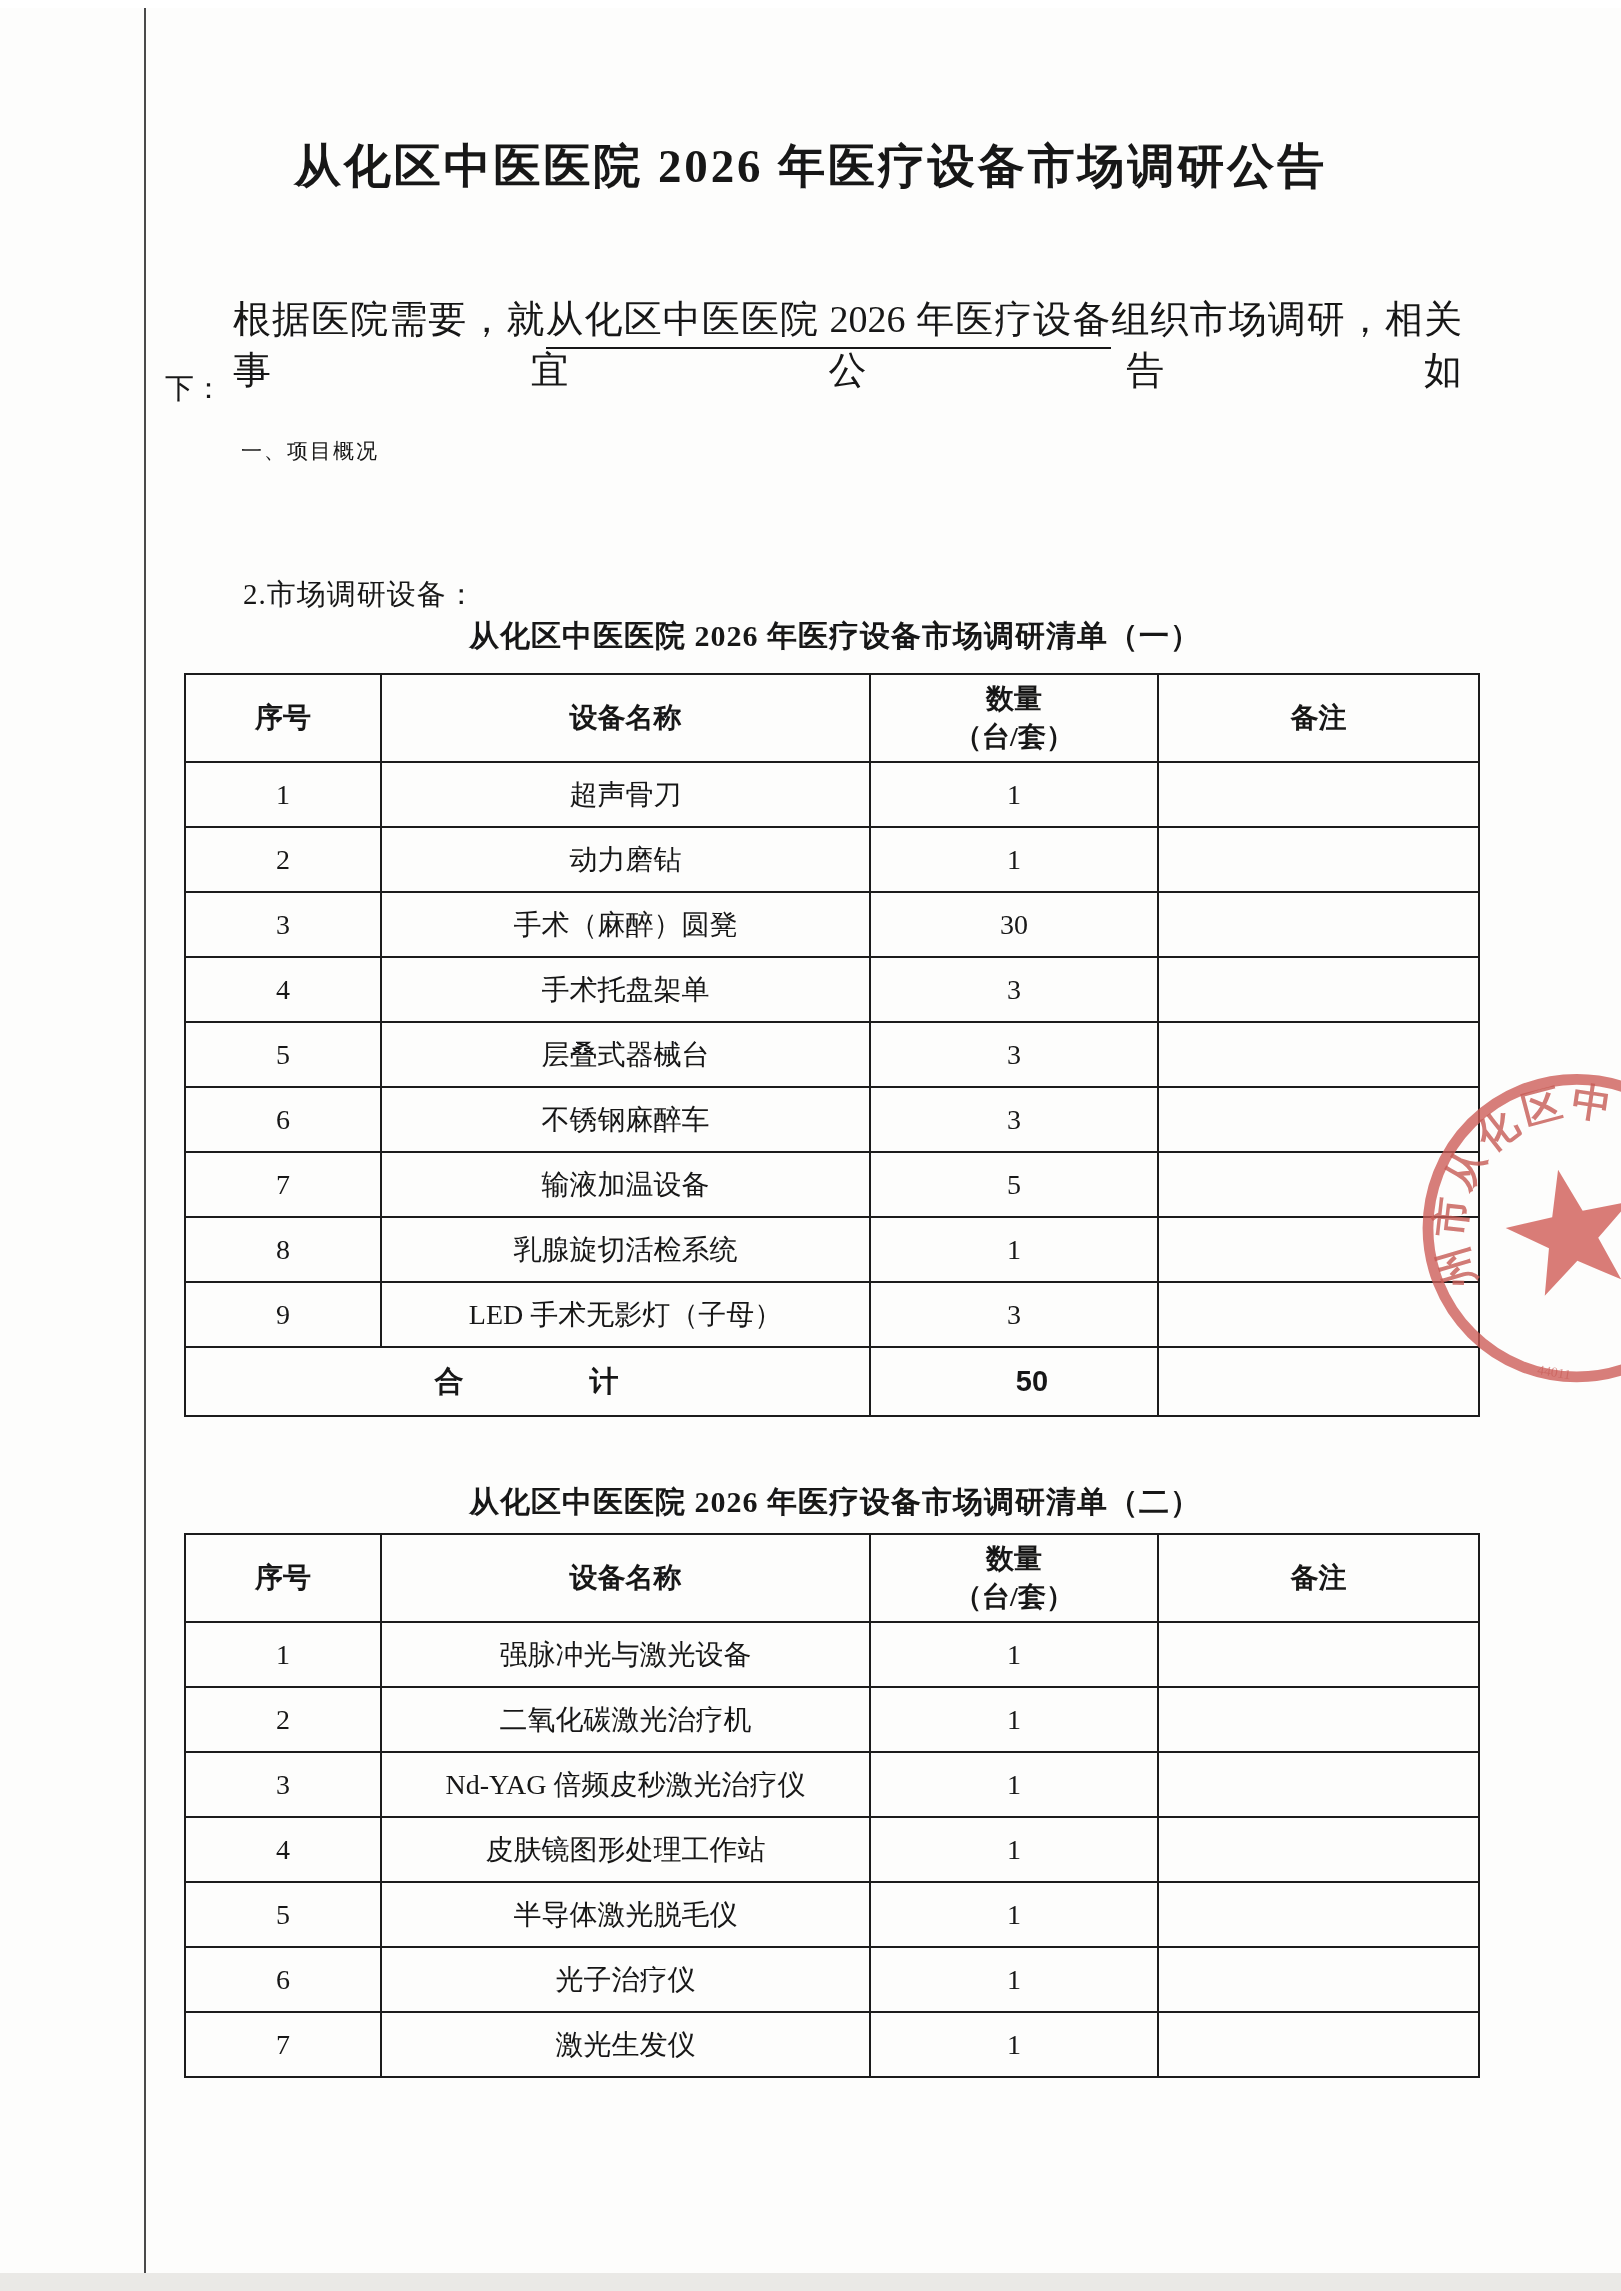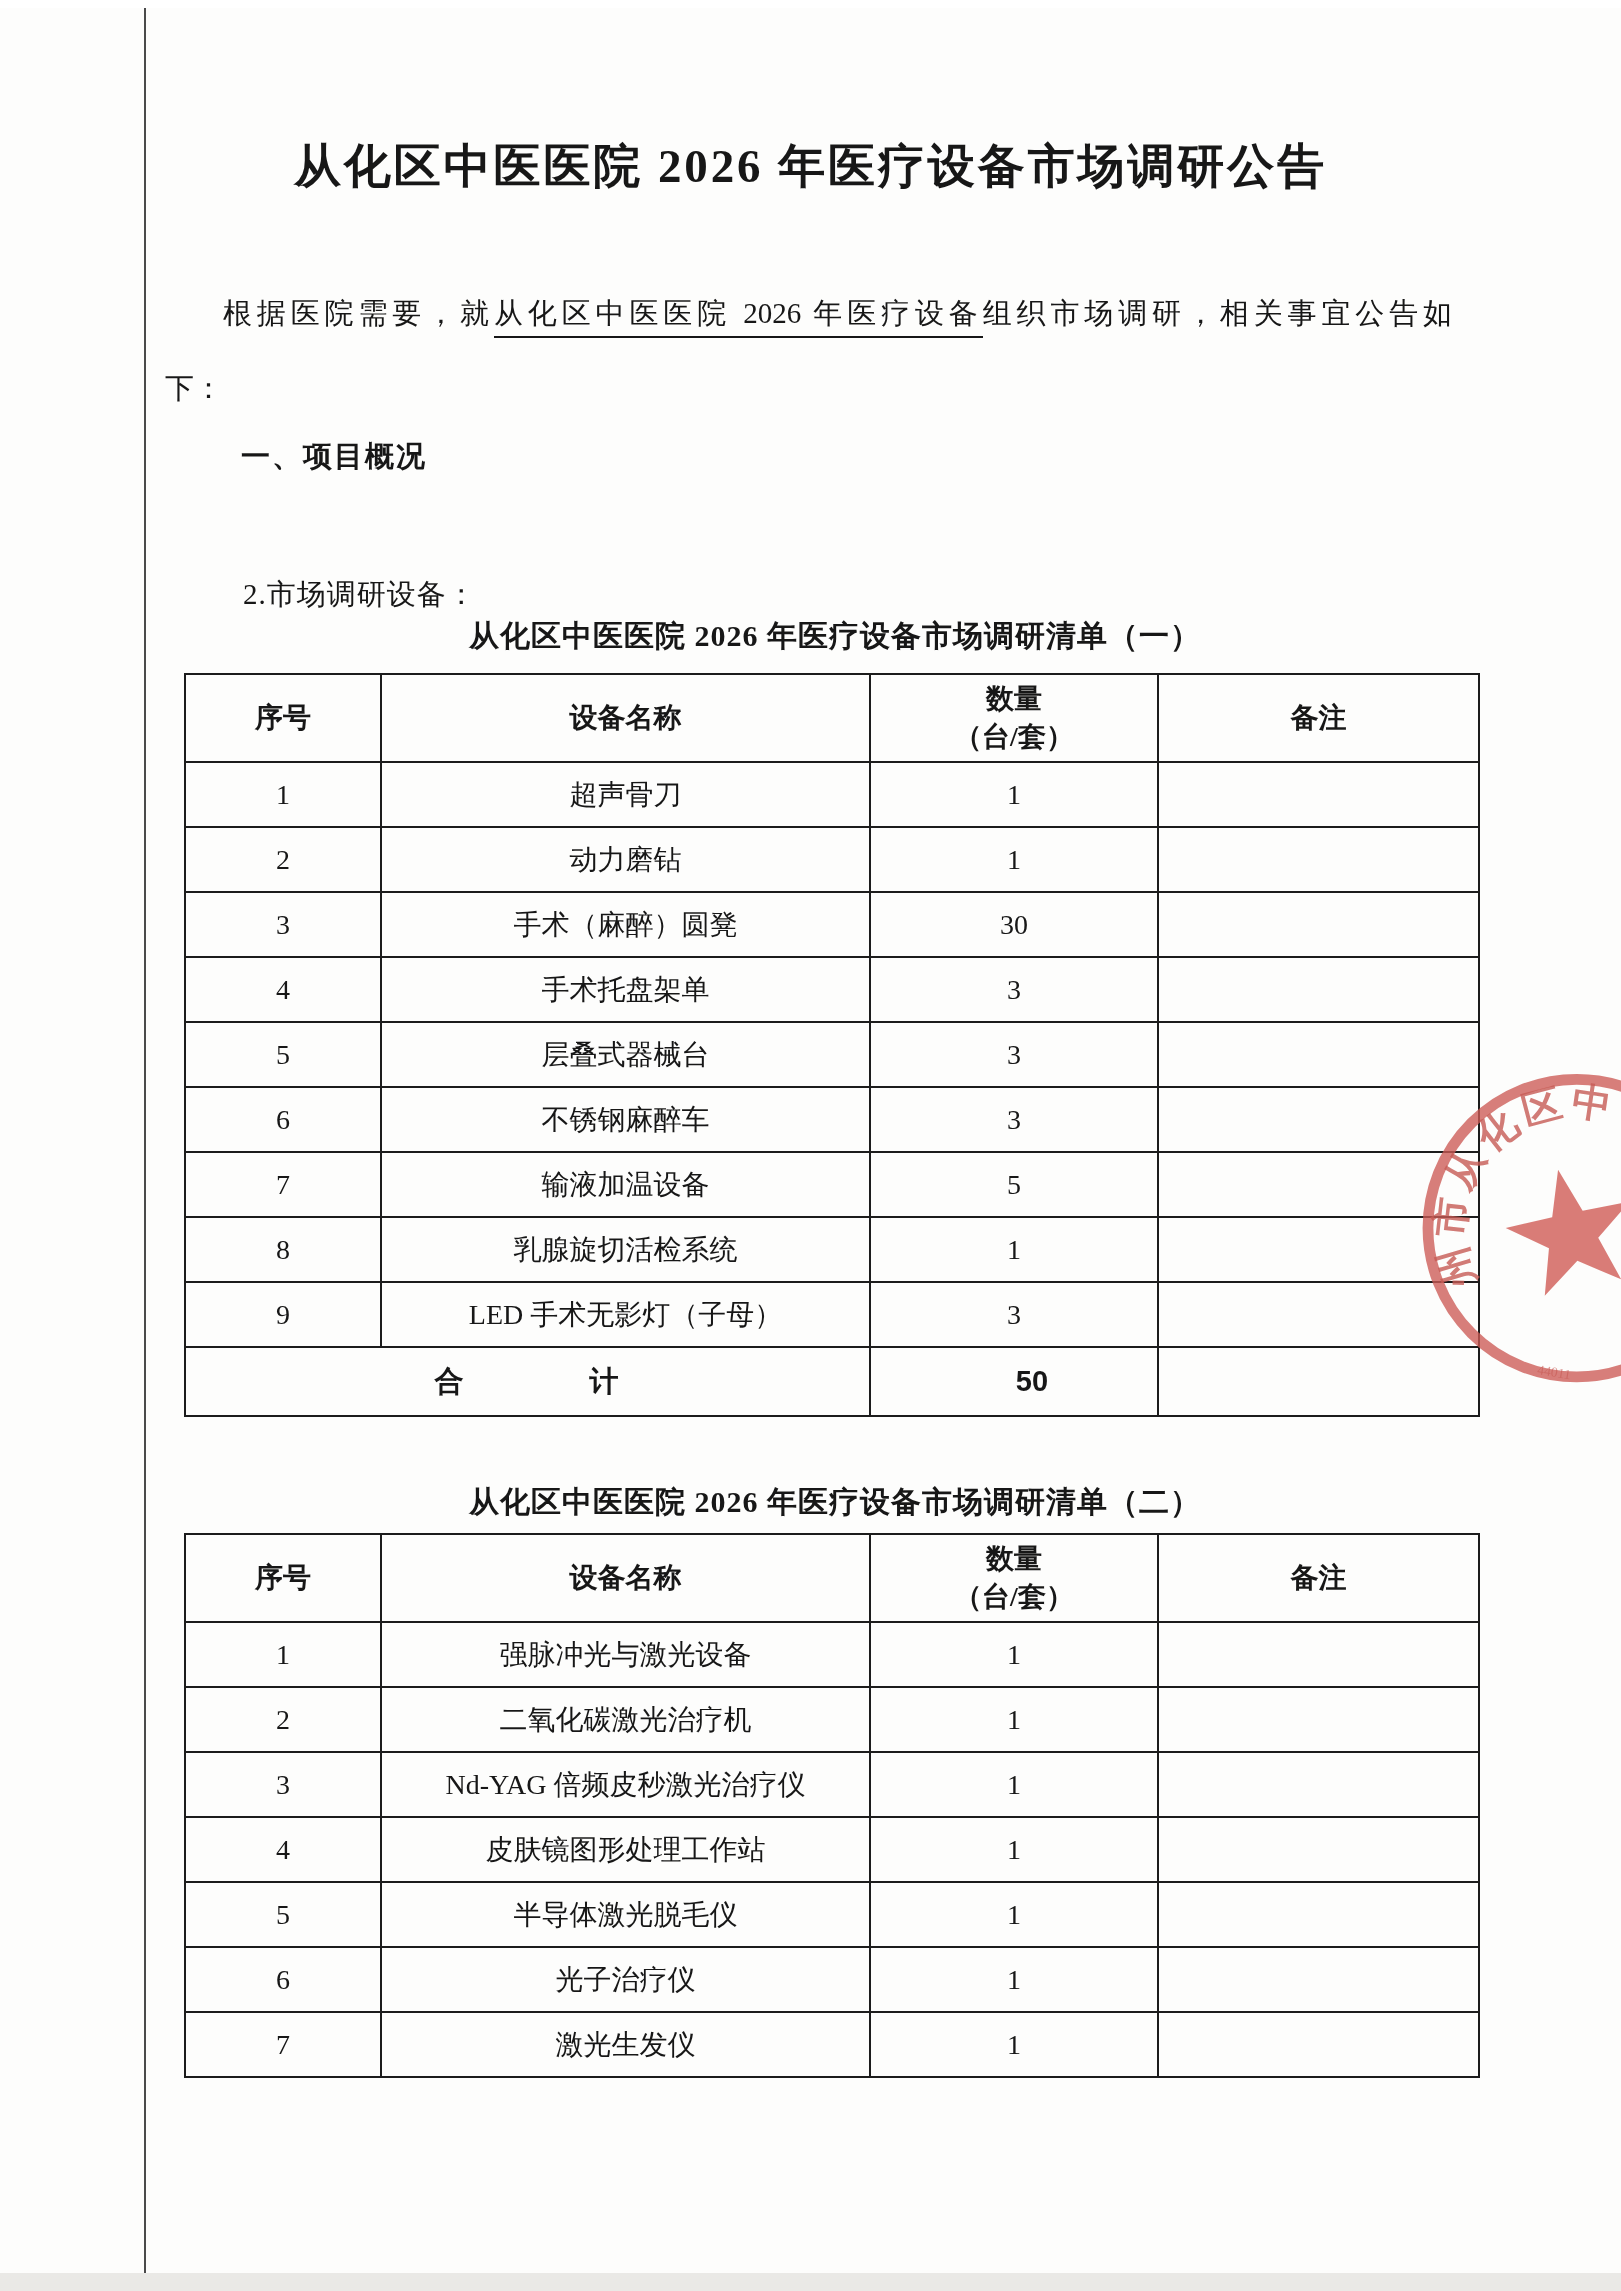--- a/index.html
+++ b/index.html
@@ -11,26 +11,26 @@
     margin-top:8px;
   }
   .scan-line { position:absolute; left:144px; top:0; width:2px; height:2276px; background:#4a4a4a; }
   .bottom-shade { position:absolute; left:0; top:2265px; width:1621px; height:26.5px; background:#eae9e6; }
 
   .doc-title {
     position:absolute; top:127px; left:0; width:1621px;
     text-align:center; font-size:47px; font-weight:bold; letter-spacing:2.9px;
   }
   .intro-line1 {
-    position:absolute; top:286px; left:223px; width:1229px;
-    font-size:29px; text-align:justify; text-align-last:justify;
+    position:absolute; top:286px; left:233px; width:1229px;
+    font-size:38px; text-align:justify; text-align-last:justify;
   }
   .intro-underline { border-bottom:2.9px solid #171717; padding-bottom:6.9px; }
   .intro-line2 { position:absolute; top:361px; left:165px; font-size:29px; }
-  .section-heading { position:absolute; top:429px; left:241px; font-size:29px; font-weight:bold; letter-spacing:2px; }
+  .section-heading { position:absolute; top:429px; left:241px; font-size:21px; font-weight:normal; letter-spacing:2px; }
   .item { position:absolute; left:243px; font-size:29px; letter-spacing:1px; }
   .item-1 { top:500px; }
   .item-2 { top:567px; }
 
   .tbl-title {
     position:absolute; left:188px; width:1294px; text-align:center;
     font-size:30px; font-weight:bold; letter-spacing:1px;
   }
   #t1-title { top:608px; }
   #t2-title { top:1474px; }

